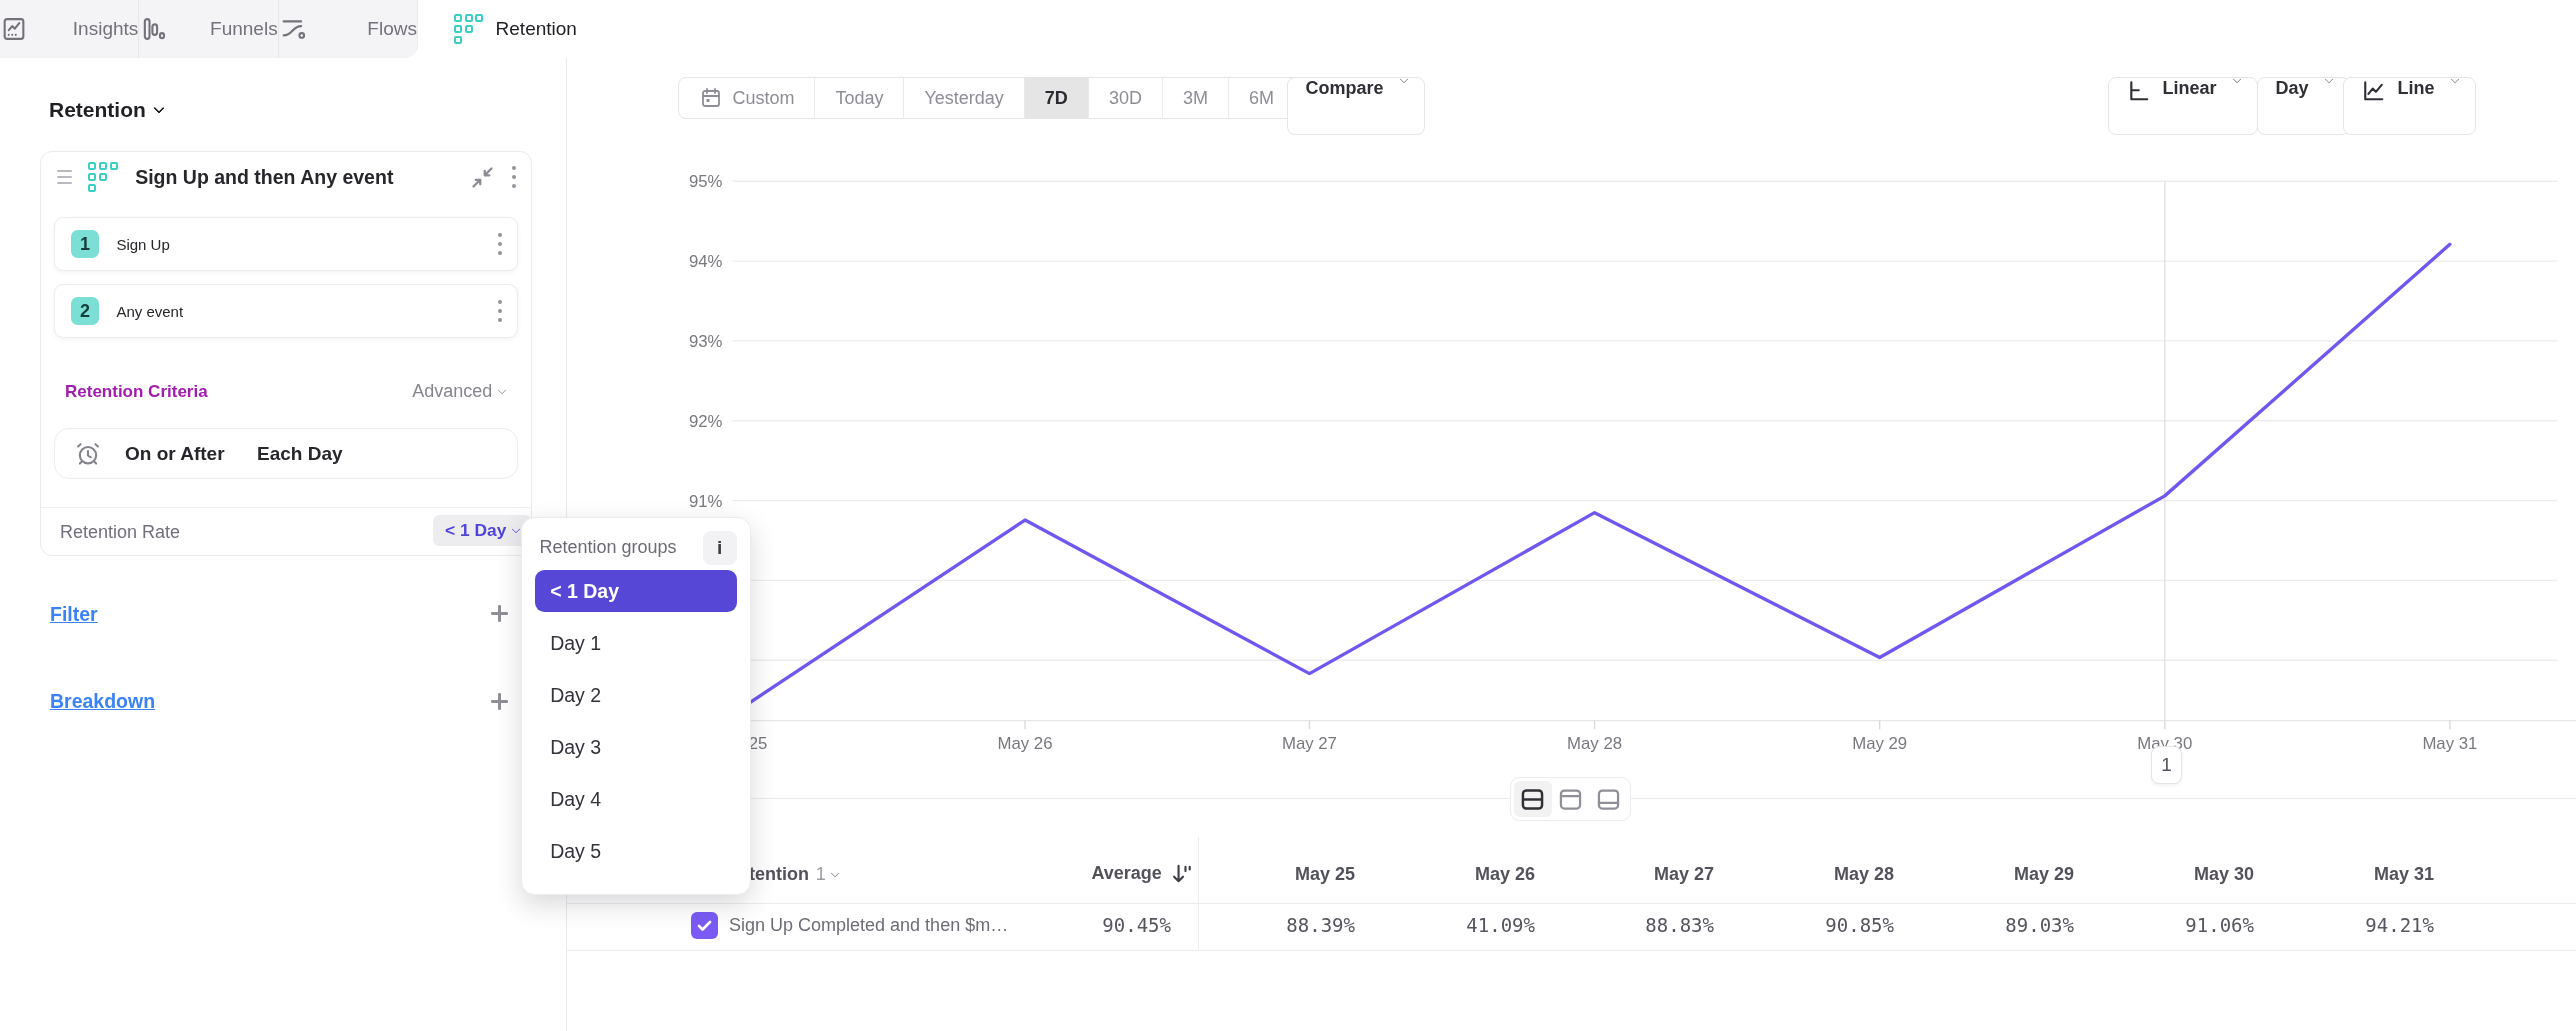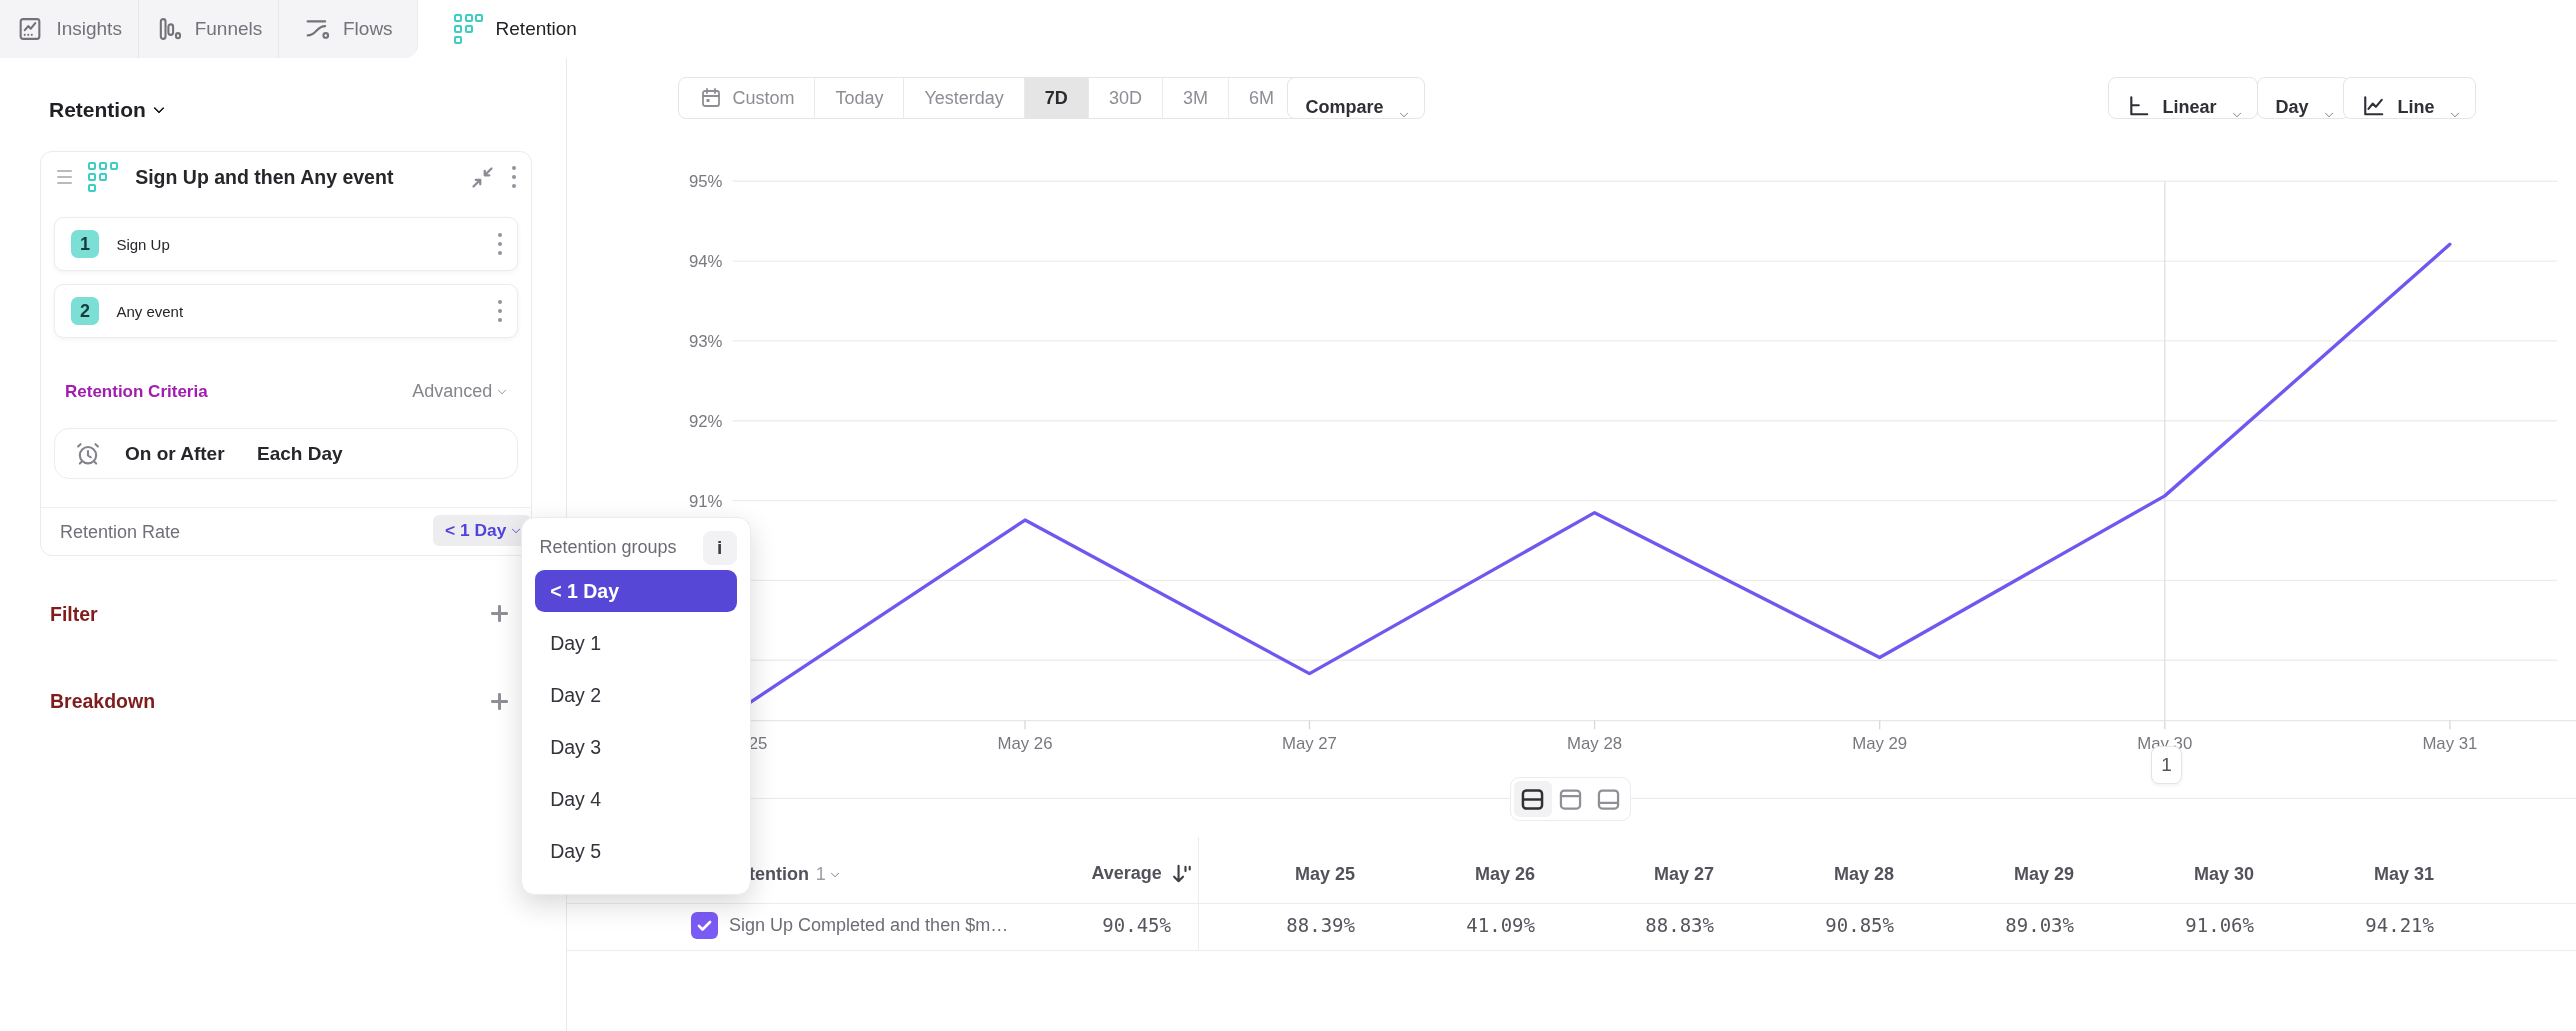--- a/index.html
+++ b/index.html
@@ -4,21 +4,21 @@
 <style>
   * { margin:0; padding:0; box-sizing:border-box; }
   html,body { width:2576px; height:1032px; background:#fff; overflow:hidden;
               font-family:"Liberation Sans",sans-serif; color:#26262b; }
   #stage { position:relative; width:2576px; height:1032px; }
   .abs { position:absolute; }
 
   
   .tabstrip { position:absolute; left:0; top:0; width:418px; height:58px; background:#f4f4f6;
               border-bottom-right-radius:13.4px; border-right:0.7px solid #ececef; display:flex; }
-  .tab { flex:1; display:flex; align-items:center; justify-content:center; gap:12px;
+  .tab { flex:1; display:flex; align-items:center; justify-content:space-between; gap:12px;
          color:#72727b; font-size:19px; border-left:0.7px solid #e6e6e9; cursor:pointer; }
   .tab:first-child { border-left:none; }
   .tab svg { width:28px; height:28px; }
   .tab-active { position:absolute; left:418px; top:0; width:195px; height:58px; background:#fff;
                 display:flex; align-items:center; justify-content:center; gap:12px;
                 color:#1f1f24; font-size:19px; font-weight:500; cursor:pointer; }
 
   
   .rdots { display:grid; grid-template-columns:repeat(3,8px); grid-auto-rows:8px; gap:2.7px; width:29.5px; }
   .rdots i { border:2px solid var(--teal,#3bcfc3); border-radius:2px; }
@@ -59,21 +59,21 @@
   .critcard svg { width:28px; height:28px; color:#84848d; }
   .crit-text { font-size:19px; font-weight:600; color:#26262b; }
   .crit-text + .crit-text { margin-left:9.4px; }
 
   .rate-divider { position:absolute; left:40px; top:507px; width:490px; height:1.3px; background:#efeff2; }
   .rate-label { position:absolute; left:60px; top:522px; font-size:18px; color:#70707a; }
   .rate-pill { position:absolute; left:433px; top:515px; height:31px; padding:0 12px; background:#ededf0;
                border-radius:6px; display:flex; align-items:center; font-size:17.4px; font-weight:600;
                color:var(--pill,#4f43d9); cursor:pointer; }
 
-  .side-row-label { font-size:19.5px; font-weight:600; color:#7f1d1d; }
+  .side-row-label { font-size:19.5px; font-weight:600; color:#3b82f6;text-decoration:underline; }
   .plus { width:23px; height:23px; position:relative; cursor:pointer; }
   .plus:before, .plus:after { content:""; position:absolute; background:#8f8f98; border-radius:1.3px; }
   .plus:before { left:10px; top:2.7px; width:2.7px; height:17.4px; }
   .plus:after { left:2.7px; top:10px; width:17.4px; height:2.7px; }
 
   
   .menu { position:absolute; left:521px; top:517px; width:230px; height:378px; background:#fff;
           border:0.7px solid #ececf0; border-radius:13.4px; box-shadow:0 9.4px 27px rgba(25,25,35,.16);
           z-index:50; padding:12px 13.4px 0 13.4px; overflow:hidden; }
   .menu-head { display:flex; align-items:center; justify-content:space-between; height:35px; }
@@ -85,22 +85,22 @@
   .dd-item.sel { height:42px; margin:5.4px 0 5.4px 0; background:var(--sel,#5747d6); color:#fff; font-weight:600; }
 
   
   .seg { position:absolute; left:678px; top:77px; height:42px; display:flex; align-items:stretch;
          border:1.3px solid #e5e5e9; border-radius:8px; overflow:hidden; background:#fff; }
   .seg-item { display:flex; align-items:center; gap:9.4px; padding:0 20px; font-size:18px; color:#8d8d96;
               border-left:1.3px solid #eaeaed; cursor:pointer; white-space:nowrap; }
   .seg-item:first-child { border-left:none; }
   .seg-item.active { background:#e5e5e5; color:#2b2b31; font-weight:600; }
   .seg-item svg { width:24px; height:24px; color:#8d8d96; }
-  .btn { height:42px; border:1.3px solid #e5e5e9; border-radius:8px; background:#fff; display:flex;
-         align-items:flex-end; gap:10.7px; padding:0 17.4px; font-size:18px; font-weight:600; color:#2f2f36;
+  .btn { height:58px; border:1.3px solid #e5e5e9; border-radius:8px; background:#fff; display:flex;
+         align-items:flex-start; gap:10.7px; padding:0 17.4px; font-size:18px; font-weight:600; color:#2f2f36;
          cursor:pointer; position:absolute; top:77px; }
   .btn svg { width:25.5px; height:25.5px; }
   .btn .chev { color:#6f6f79; }
 
   
   .legend { position:absolute; left:566px; top:149px; width:2010px; display:flex; justify-content:center;
             align-items:center; gap:10.7px; }
   .legend-swatch { width:17.4px; height:17.4px; border-radius:4.7px; background:var(--purple,#7157f0); }
   .legend-text { font-size:17.4px; color:#6f6f79; }
 

